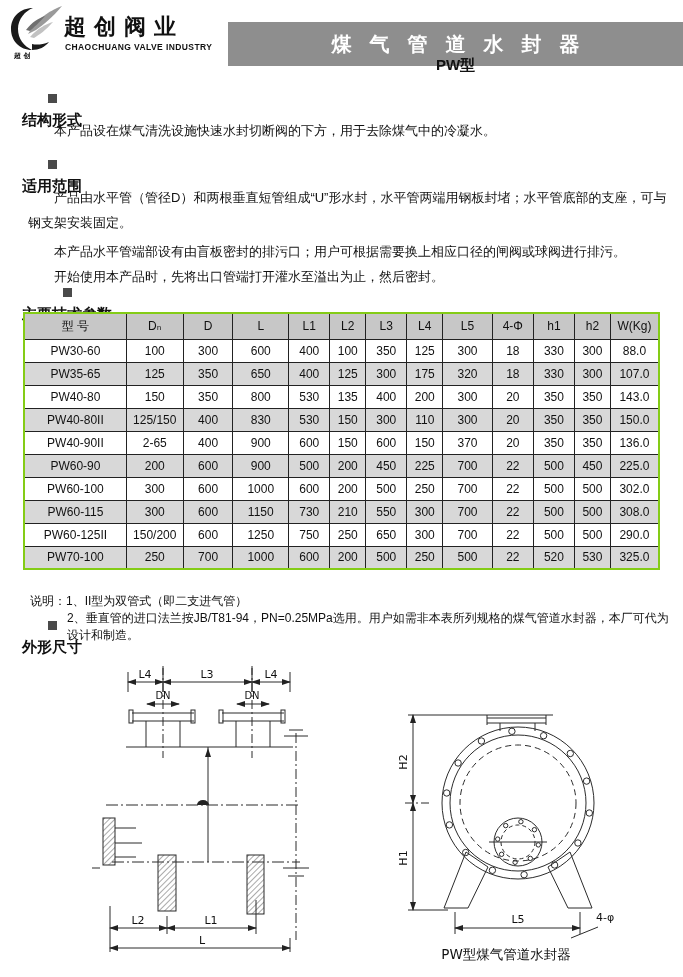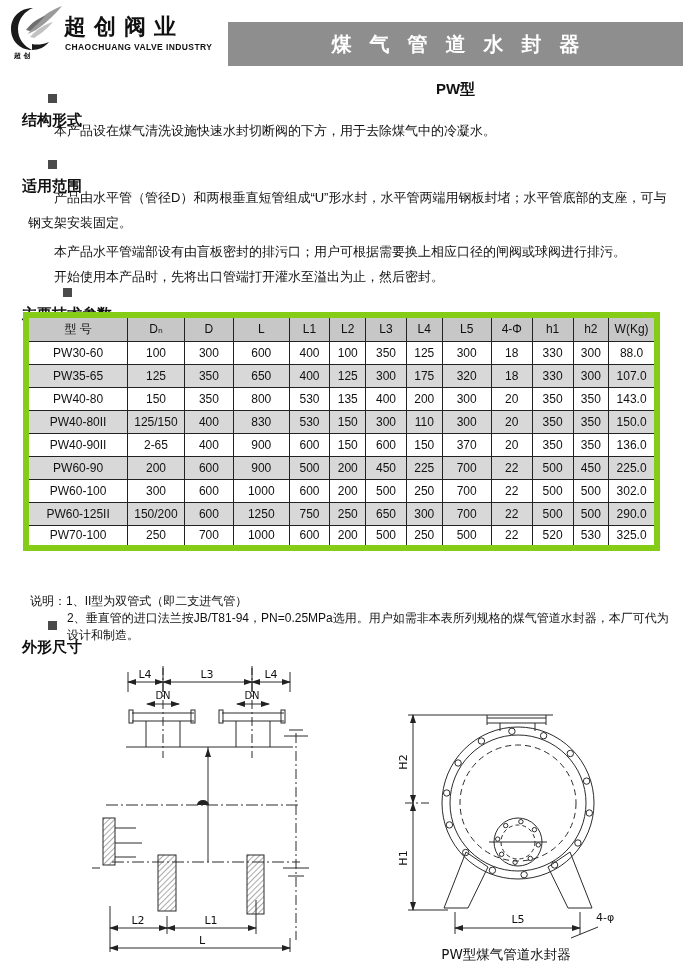--- a/index.html
+++ b/index.html
@@ -13,33 +13,33 @@
   
   .logo-svg{position:absolute;left:6px;top:4px;}
   .company-cn{position:absolute;left:64px;top:12px;font-size:22px;font-weight:bold;
     letter-spacing:8px;white-space:nowrap;}
   .company-en{position:absolute;left:65px;top:42px;font-size:8.5px;font-weight:bold;
     letter-spacing:.4px;white-space:nowrap;}
   .title-bar{position:absolute;left:228px;top:22px;width:455px;height:44px;
     background:var(--bar);color:#fff;font-size:20px;font-weight:bold;
     letter-spacing:18px;padding-left:18px;display:flex;align-items:center;justify-content:center;}
   .subtitle{position:absolute;left:228px;top:56px;width:455px;text-align:center;
-    font-size:15px;font-weight:bold;margin-top:24px;}
+    font-size:15px;font-weight:bold;}
 
   
   .sec{position:absolute;left:22px;display:flex;align-items:center;gap:8px;
     font-size:15px;font-weight:bold;flex-direction:column;}
   .sq{width:9px;height:9px;background:#4a4a4a;display:inline-block;}
 
   .para{position:absolute;left:28px;right:14px;font-size:13px;line-height:25px;
     text-indent:2em;}
 
   
   table.param{position:absolute;left:23px;top:312px;width:637px;border-collapse:collapse;
-    border:6px solid #84cc16;font-size:12px;text-align:center;table-layout:fixed;}
+    border:2px solid #84cc16;font-size:12px;text-align:center;table-layout:fixed;}
   table.param th{background:var(--thead);font-weight:normal;height:26px;border:1px solid #222;}
   table.param td{height:23px;border:1px solid #222;background:#fff;}
   table.param tbody tr:nth-child(even) td{background:var(--stripe);}
 
   .notes{position:absolute;left:30px;top:577px;right:8px;font-size:12px;line-height:17px;margin-top:16px;}
   .notes .row2{margin-left:37px;}
 
   .drawing-wrap{position:absolute;left:0;top:645px;width:683px;height:330px;}
   svg text{font-family:"DejaVu Sans","Liberation Sans",sans-serif;fill:#111;stroke:none;}
 </style>
@@ -213,20 +213,35 @@
           <td>1000</td>
           <td>600</td>
           <td>200</td>
           <td>500</td>
           <td>250</td>
           <td>700</td>
           <td>22</td>
           <td>500</td>
           <td>500</td>
           <td>302.0</td>
+        </tr>
+        <tr>
+          <td>PW60-115</td>
+          <td>300</td>
+          <td>600</td>
+          <td>1150</td>
+          <td>730</td>
+          <td>210</td>
+          <td>550</td>
+          <td>300</td>
+          <td>700</td>
+          <td>22</td>
+          <td>500</td>
+          <td>500</td>
+          <td>308.0</td>
         </tr>
         <tr>
           <td>PW60-125II</td>
           <td>150/200</td>
           <td>600</td>
           <td>1250</td>
           <td>750</td>
           <td>250</td>
           <td>650</td>
           <td>300</td>

